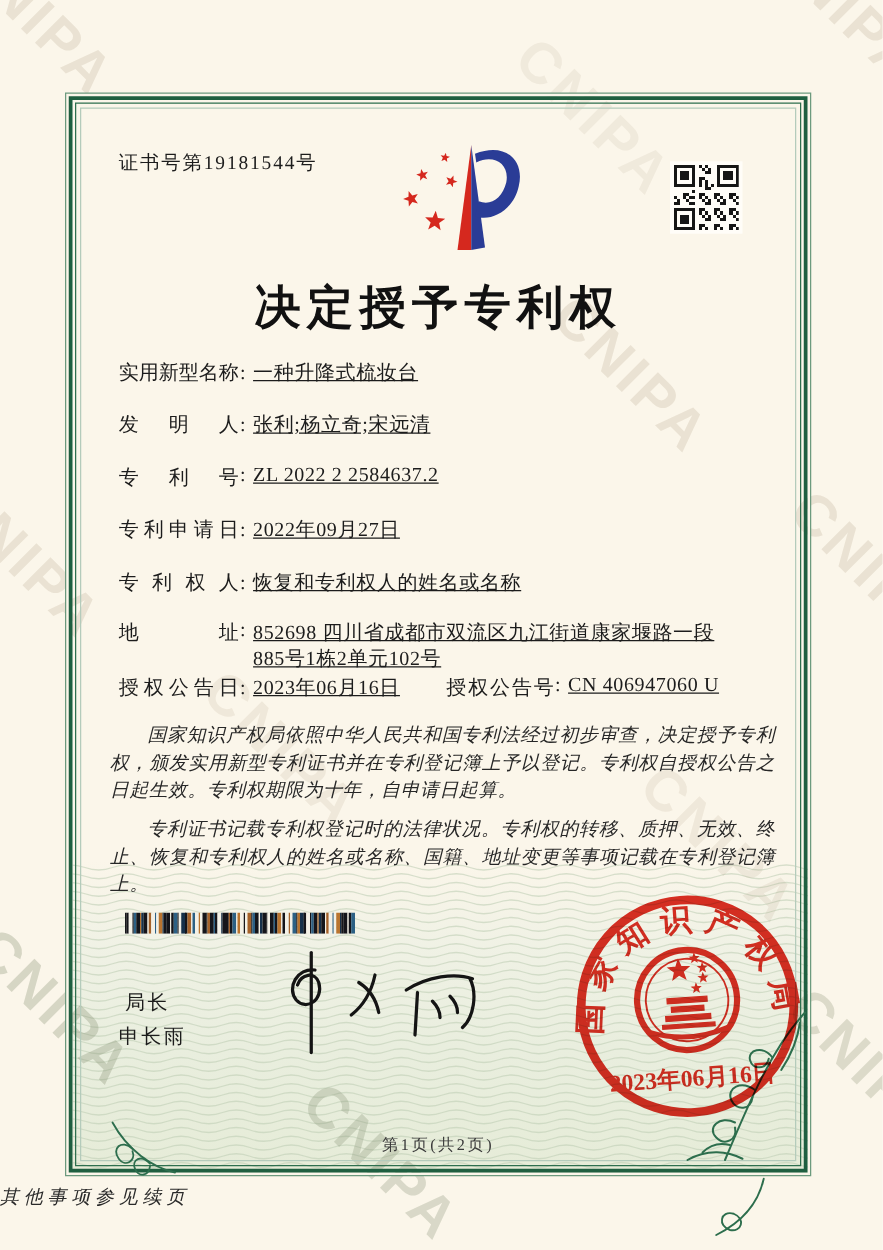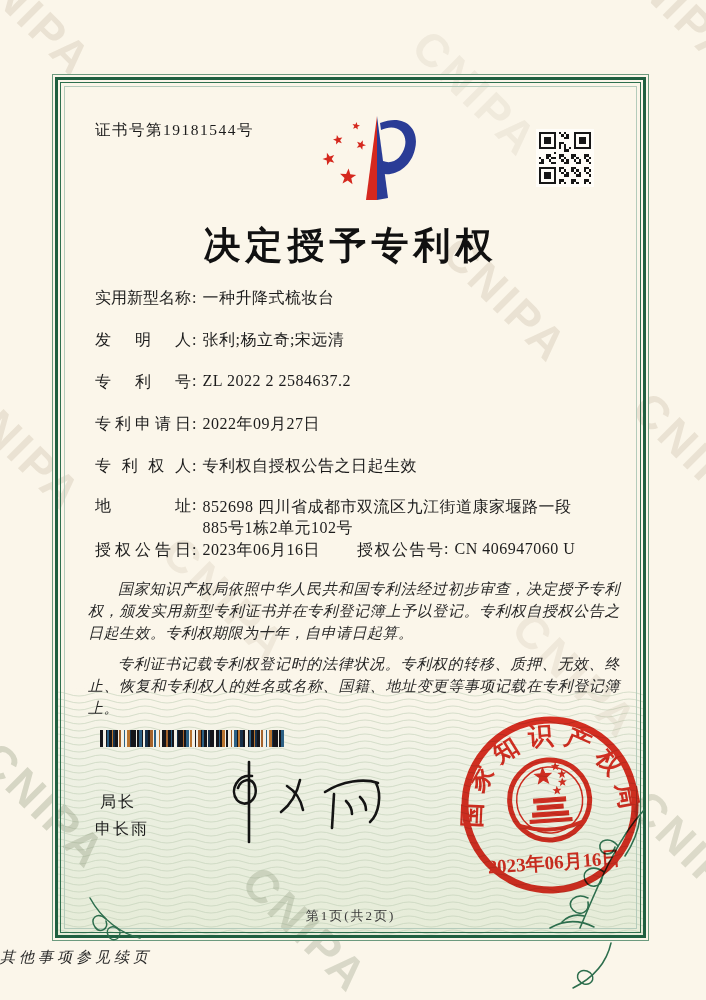--- a/index.html
+++ b/index.html
@@ -49,21 +49,21 @@
   .title {
     left:55px; top:221px; width:591px; text-align:center;
     font-size:37px; font-weight:bold; letter-spacing:5px; color:#111;
   }
   
   .fields { position:absolute; left:95px; top:288px; width:535px; z-index:5; font-size:16px; }
   .frow { position:absolute; left:0; white-space:nowrap; }
   .spread { display:inline-flex; justify-content:space-between; width:96px; vertical-align:top; }
   .spread.w86 { width:86px; }
   .colon { display:inline-block; margin:0 6px 0 1px; }
-  .fval { letter-spacing:0.5px; }
+  .fval { letter-spacing:0.5px;text-decoration:underline; }
   .fval.wrap { display:inline-block; white-space:normal; width:392px; vertical-align:top; line-height:21px; }
   .pair2 { position:absolute; left:262px; top:0; }
   
   .paras { left:88px; top:578px; width:532px; z-index:5; }
   .paras p {
     font-size:15px; line-height:22px; text-indent:2em;
     font-style:italic; letter-spacing:0.5px; color:#272727;
     margin-bottom:9px; text-align:justify;
   }
   
@@ -381,21 +381,21 @@
         <span>请</span>
         <span>日</span>
       </span><span class="colon">:</span><span class="fval">2022年09月27日</span>
   </div>
   <div class="frow" style="top:168px">
     <span class="spread">
         <span>专</span>
         <span>利</span>
         <span>权</span>
         <span>人</span>
-      </span><span class="colon">:</span><span class="fval">专利权自授权公告之日起生效</span>
+      </span><span class="colon">:</span><span class="fval">恢复和专利权人的姓名或名称</span>
   </div>
   <div class="frow" style="top:208px">
     <span class="spread">
         <span>地</span>
         <span>址</span>
       </span><span class="colon">:</span><span class="fval wrap">852698 四川省成都市双流区九江街道康家堰路一段885号1栋2单元102号</span>
   </div>
   <div class="frow" style="top:252px; width:535px;">
     <span class="spread">
         <span>授</span>

